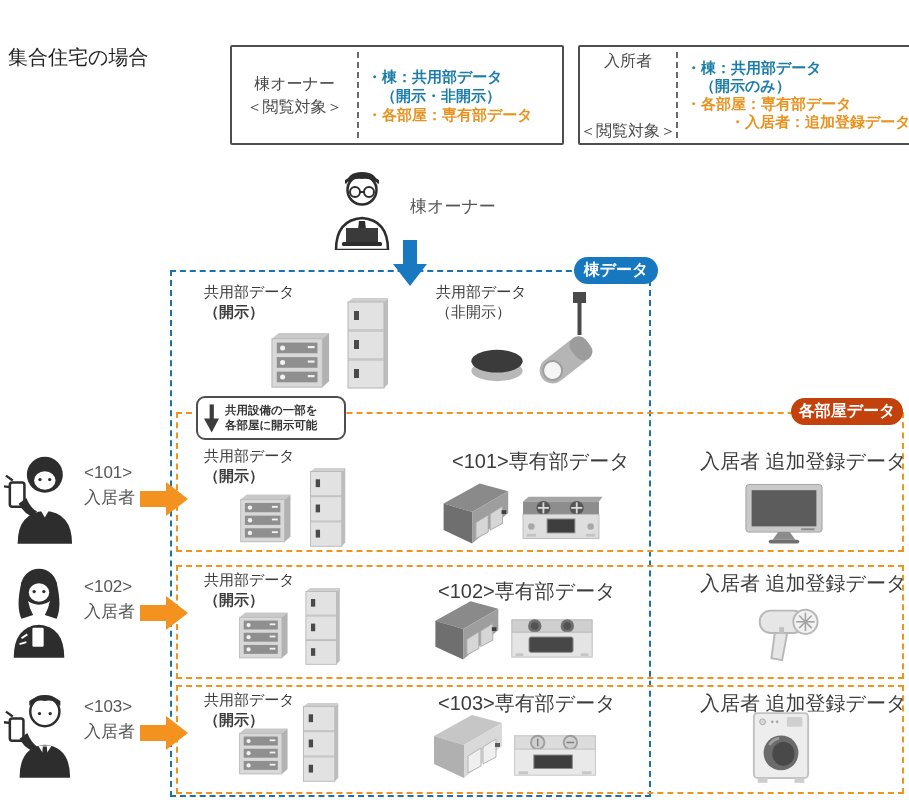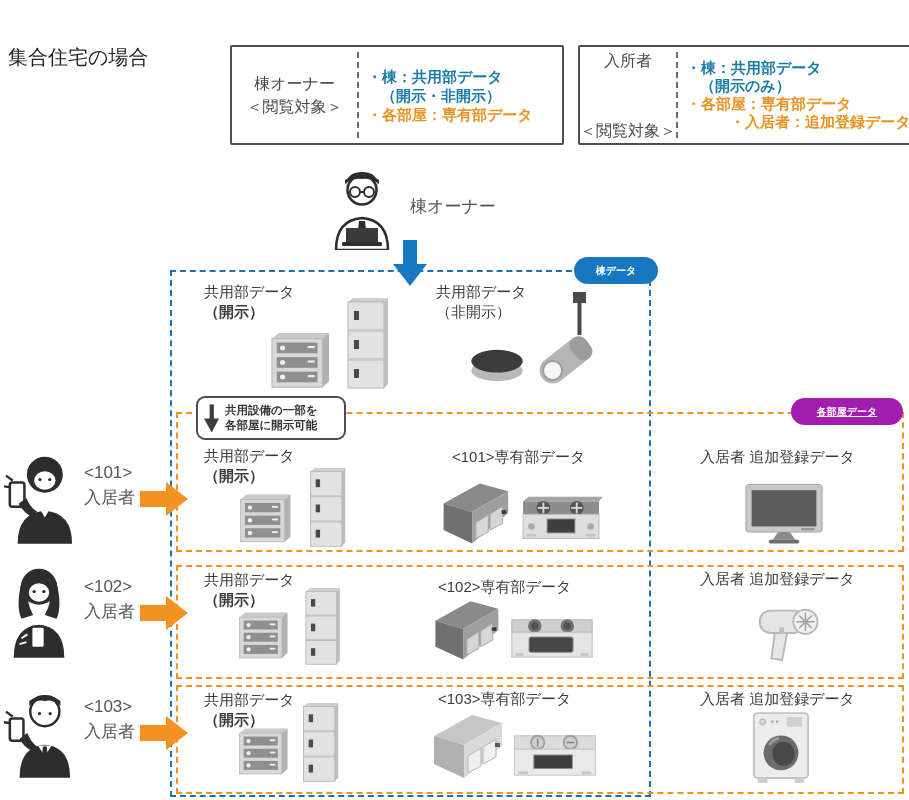--- a/index.html
+++ b/index.html
@@ -13,28 +13,28 @@
   .legend-role{display:flex;flex-direction:column;justify-content:center;align-items:center;
                font-size:16px;color:#4a4a4a;line-height:23px;white-space:nowrap;}
   .legend-divider{border-left:2px dashed #6a6a6a;margin:5px 0;}
   .legend-lines{display:flex;flex-direction:column;justify-content:center;padding-left:8px;}
   .legend-line{font-size:15px;line-height:19px;white-space:nowrap;font-weight:bold;}
   .t-blue{color:#1b7da8;}
   .t-orange{color:#e8921f;}
   .indent1{padding-left:14px;}
   .lbl{font-size:15px;color:#3c3c3c;line-height:20px;white-space:nowrap;}
   .lbl .bold{font-weight:bold;}
-  .room-lbl{font-size:15px;color:#3c3c3c;white-space:nowrap;}
+  .room-lbl{font-size:20px;color:#3c3c3c;white-space:nowrap;}
   .side-lbl{font-size:17px;color:#555;line-height:25px;white-space:nowrap;}
   .blue-dash-box{border:2px dashed #1a73ae;}
   .orange-dash-box{border:2px dashed #f0941f;}
-  .badge{border-radius:14px;color:#fff;font-size:10px;font-weight:bold;
+  .badge{border-radius:14px;color:#fff;font-size:16px;font-weight:bold;
          display:flex;align-items:center;justify-content:center;white-space:nowrap;z-index:6;}
   .badge-blue{background:#1878bf;}
-  .badge-orange{background:#a21caf;text-decoration:underline;}
+  .badge-orange{background:#c2410c;}
   .note-box{background:#fff;border:2px solid #4e4e4e;border-radius:7px;z-index:5;
             display:flex;align-items:center;padding:3px 8px 3px 6px;box-sizing:border-box;}
   .note-text{font-size:11.5px;font-weight:bold;color:#333;line-height:15px;margin-left:6px;white-space:nowrap;}
   .z2{z-index:2;} .z3{z-index:3;}
   svg{display:block;}
 </style>
 </head>
 <body>
 
 <svg width="0" height="0" style="position:absolute" aria-hidden="true">

